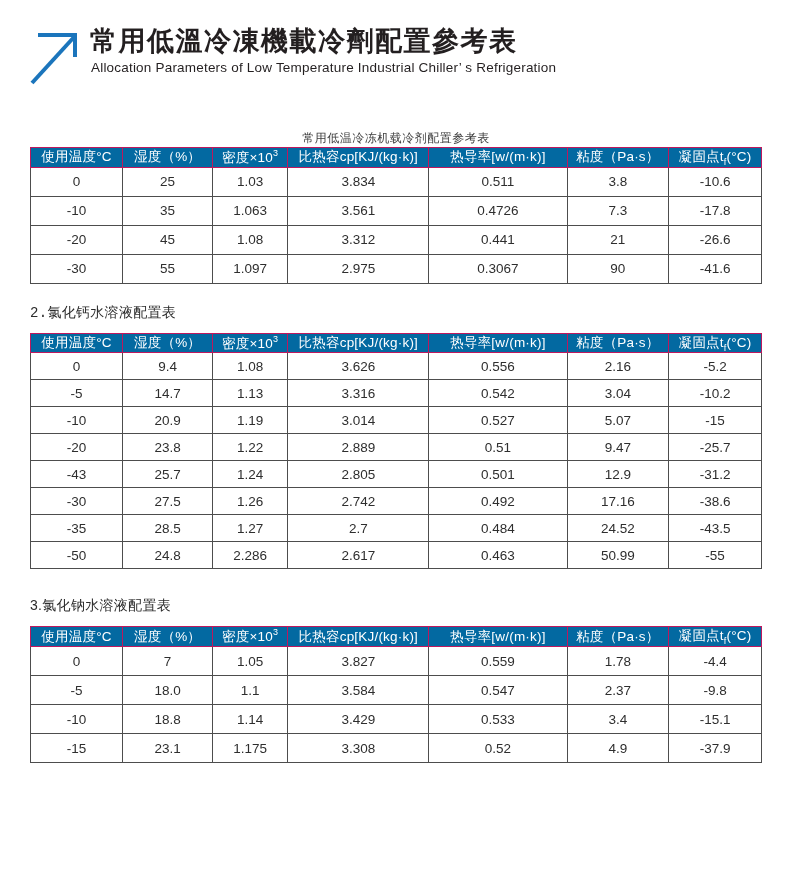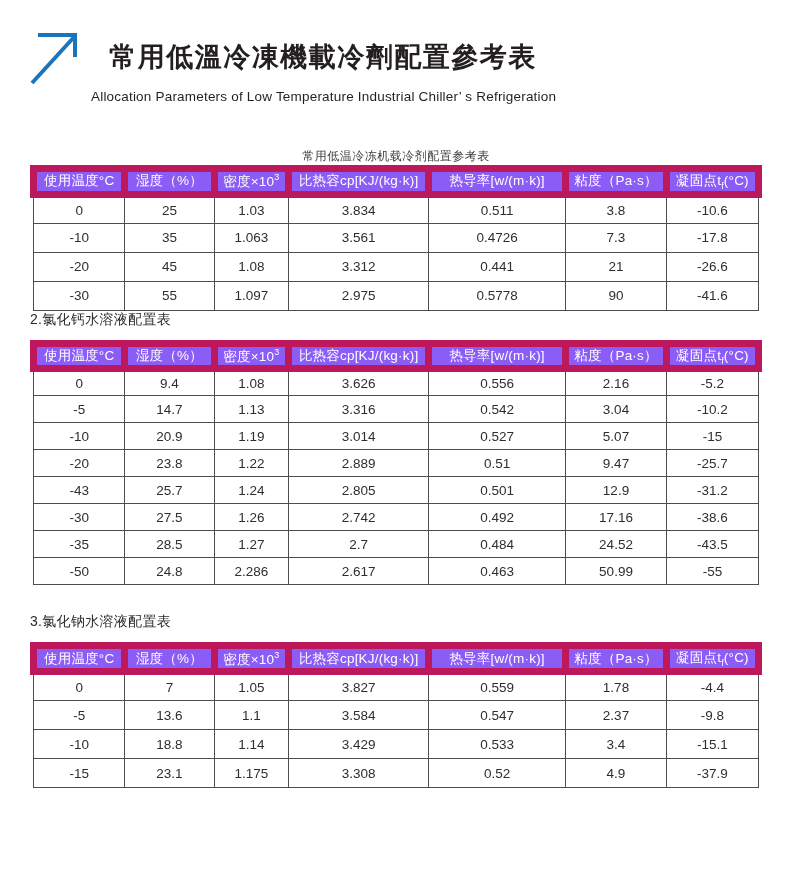--- a/index.html
+++ b/index.html
@@ -10,47 +10,47 @@
     font-family:"Liberation Sans","DejaVu Sans",sans-serif;
   }
   .page { padding:26px 28px 0 25px; }
 
   
   .brand { display:flex; align-items:flex-start; }
   .logo { flex:0 0 auto; width:58px; height:58px; margin-top:2px; }
   .brand-text { margin-left:7px; }
   .title-zh {
     font-size:27px; font-weight:bold; letter-spacing:1.5px;
-    line-height:1.15; margin:16px; color:#231f20;text-align:center;
+    line-height:1.15; margin:0; color:#231f20;
   }
   .subtitle-en {
-    font-size:13.5px; letter-spacing:0.2px; margin:15px 0 0 1px; color:#231f20;text-align:center;
+    font-size:13.5px; letter-spacing:0.2px; margin:3px 0 0 1px; color:#231f20;text-align:center;
   }
 
   
   .doc { padding:0 0 0 5px; }
   .doc-title {
     text-align:center; font-size:12px; font-weight:500;
     color:#3d3d3d; margin:44px 0 0 0; letter-spacing:0.5px;
   }
   .section-title {
     font-size:14px; font-weight:500; color:#2b2b2b;
     margin:0 0 11px 0; letter-spacing:0.3px;
   }
   .mt1 { margin-top:10px; }
-  .mt2 { margin-top:0; }
+  .mt2 { margin-top:20px;font-family:Liberation Mono, monospace; }
   .mt3 { margin-top:28px; }
 
   table {
     width:100%; border-collapse:collapse; table-layout:fixed;
   }
   th {
-    background:#8b5cf6; color:#ffffff; font-weight:400;
+    background:#0369a1; color:#ffffff; font-weight:400;
     font-size:13.5px; height:16px; padding:0 2px;
-    border:7px solid #be185d; text-align:center;
+    border:1px solid #be185d; text-align:center;
     letter-spacing:0.2px;
   }
   td {
     text-align:center; font-size:13.5px; color:#2e2e2e;
     height:29px; padding:0 2px; border:1px solid #4d4d4d;
   }
   table.compact td { height:27px; }
   th sup, th sub { font-size:9px; }
   col.c1{width:12.6%} col.c2{width:12.3%} col.c3{width:10.3%}
   col.c4{width:19.3%} col.c5{width:18.9%} col.c6{width:13.9%}
@@ -126,21 +126,21 @@
             <td>3.312</td>
             <td>0.441</td>
             <td>21</td>
             <td>-26.6</td>
           </tr>
           <tr>
             <td>-30</td>
             <td>55</td>
             <td>1.097</td>
             <td>2.975</td>
-            <td>0.5778</td>
+            <td>0.3067</td>
             <td>90</td>
             <td>-41.6</td>
           </tr>
         </tbody>
       </table>
 
     <h3 class="section-title mt2">2.氯化钙水溶液配置表</h3>
     <table class="compact">
       <colgroup>
           <col class="c1">
@@ -265,21 +265,21 @@
             <td>0</td>
             <td>7</td>
             <td>1.05</td>
             <td>3.827</td>
             <td>0.559</td>
             <td>1.78</td>
             <td>-4.4</td>
           </tr>
           <tr>
             <td>-5</td>
-            <td>13.6</td>
+            <td>18.0</td>
             <td>1.1</td>
             <td>3.584</td>
             <td>0.547</td>
             <td>2.37</td>
             <td>-9.8</td>
           </tr>
           <tr>
             <td>-10</td>
             <td>18.8</td>
             <td>1.14</td>

